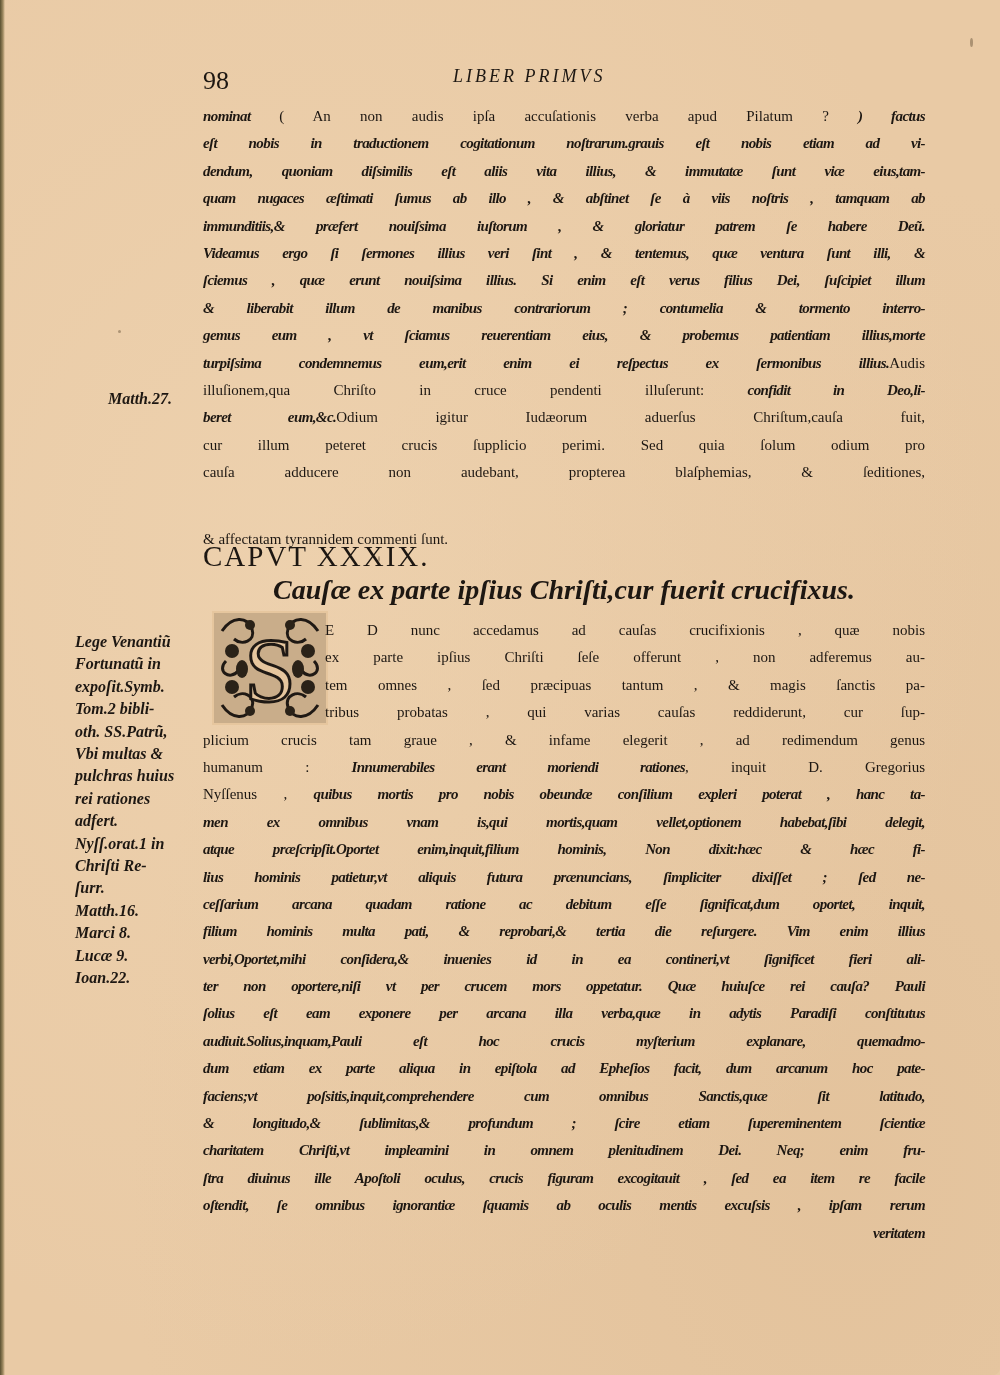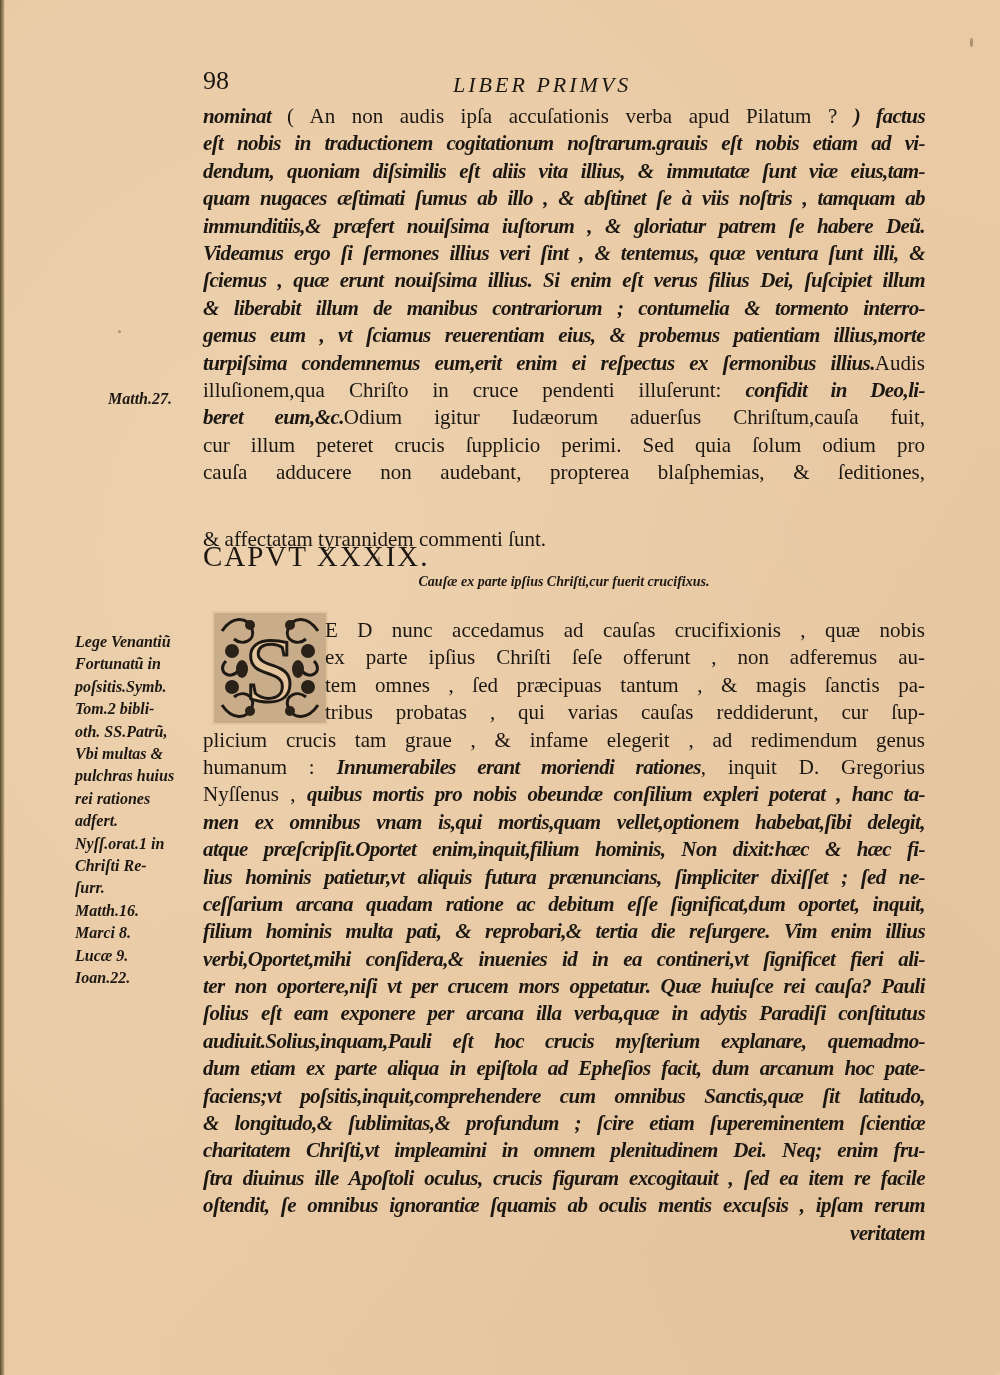--- a/index.html
+++ b/index.html
@@ -23,44 +23,44 @@
       background: linear-gradient(to right, #5a5030, #a08b62 60%, rgba(233,202,165,0));
     }
     .header {
       position: absolute; top: 66px; left: 203px; width: 722px; height: 30px;
     }
     .folio {
       position: absolute; left: 0; top: 0;
       font-size: 26px; font-style: normal;
     }
     .running-head {
-      position: absolute; left: 250px; top: 6px;
-      font-size: 22px; font-style: italic; letter-spacing: 3px;
+      position: absolute; left: 250px; top: 0;
+      font-size: 18px; font-style: italic; letter-spacing: 3px;
     }
     .body-text {
       position: absolute; left: 203px; width: 722px;
-      font-size: 21px; line-height: 27.4px;
+      font-size: 15px; line-height: 27.4px;
       text-align: justify;
     }
     .line {
       display: block; white-space: nowrap; text-align-last: justify; text-align: justify;
       height: 27.4px; overflow: visible;
     }
     .line.last { text-align-last: left; margin-top: 40px; }
     .line.right { text-align-last: right; text-align: right; }
     .it { font-style: italic; font-weight: bold; letter-spacing: -0.6px; }
     .rm { font-style: normal; font-weight: normal; }
     .block1 { top: 103px; }
     .chapter-title {
       position: absolute; top: 540px; left: 203px; width: 722px;
       text-align: left; font-size: 29px; letter-spacing: 2px;
     }
     .chapter-subtitle {
       position: absolute; top: 574px; left: 203px; width: 722px;
-      text-align: center; font-size: 14px; font-style: italic; font-weight: bold;
+      text-align: center; font-size: 28px; font-style: italic; font-weight: bold;
     }
     .block2 { top: 617px; }
     .block2 .line.indent { padding-left: 122px; }
     .drop-cap {
       position: absolute; left: 212px; top: 611px; width: 116px; height: 114px;
       background: #e6c69e;
     }
     .drop-cap svg { width: 116px; height: 114px; display: block; }
     .margin-notes {
       position: absolute; left: 75px; width: 130px;
@@ -156,21 +156,21 @@
       <span class="line"><span class="it">oſtendit, ſe omnibus ignorantiæ ſquamis ab oculis mentis excuſsis , ipſam rerum</span></span>
       <span class="line right it">veritatem</span>
     </div>
 
   <div class="margin-notes mn1" id="mn1">
       <span class="mn-line">Matth.27.</span>
     </div>
   <div class="margin-notes mn2" id="mn2">
       <span class="mn-line">Lege Venantiũ</span>
       <span class="mn-line">Fortunatũ in</span>
-      <span class="mn-line">poſsitis.Symb.</span>
+      <span class="mn-line">expoſit.Symb.</span>
       <span class="mn-line">Tom.2 bibli-</span>
       <span class="mn-line">oth. SS.Patrũ,</span>
       <span class="mn-line">Vbi multas &amp;</span>
       <span class="mn-line">pulchras huius</span>
       <span class="mn-line">rei rationes</span>
       <span class="mn-line">adfert.</span>
       <span class="mn-line">Nyſſ.orat.1 in</span>
       <span class="mn-line">Chriſti Re-</span>
       <span class="mn-line">ſurr.</span>
       <span class="mn-line">Matth.16.</span>

